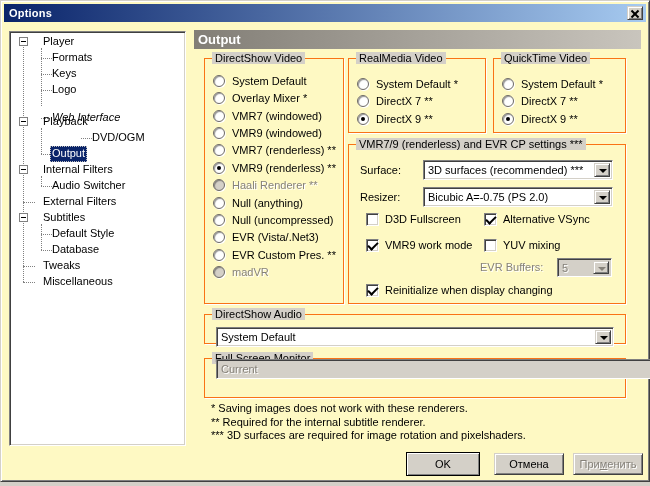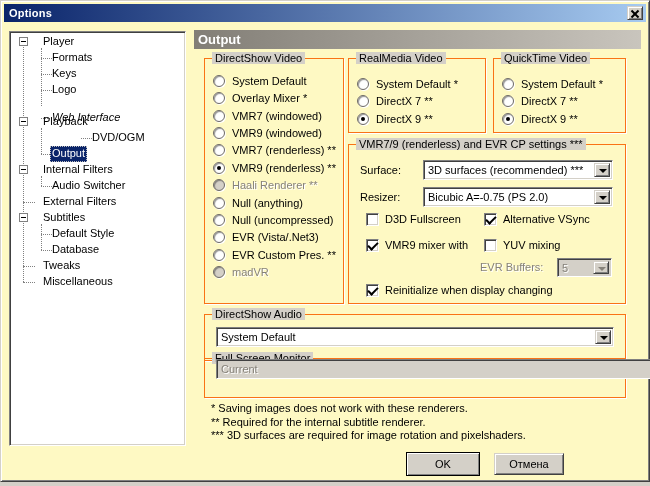--- a/index.html
+++ b/index.html
@@ -290,42 +290,42 @@
       <div class="cb-row" style="left:17px;top:66px;">
         <span class="checkbox"></span>
         <span class="cb-label">D3D Fullscreen</span>
       </div>
       <div class="cb-row" style="left:135px;top:66px;">
         <span class="checkbox on"></span>
         <span class="cb-label">Alternative VSync</span>
       </div>
       <div class="cb-row" style="left:17px;top:92px;">
         <span class="checkbox on"></span>
-        <span class="cb-label">VMR9 mixer with</span>
+        <span class="cb-label">VMR9 work mode</span>
       </div>
       <div class="cb-row" style="left:135px;top:92px;">
         <span class="checkbox"></span>
         <span class="cb-label">YUV mixing</span>
       </div>
 
       <span class="dim-label" style="position:absolute;left:131px;top:113px;line-height:19px;">EVR Buffers:</span>
       <div class="combo disabled" style="left:208px;top:113px;width:55px;height:19px;">
         <span class="val">5</span>
         <span class="arrow-btn">
             <i></i>
           </span>
       </div>
 
       <div class="cb-row" style="left:17px;top:137px;">
         <span class="checkbox on"></span>
         <span class="cb-label">Reinitialize when display changing</span>
       </div>
     </div>
 
-    <div class="groupbox" style="left:203px;top:313px;width:422px;height:47px;">
+    <div class="groupbox" style="left:203px;top:313px;width:422px;height:30px;">
       <span class="gtitle">DirectShow Audio</span>
       <div class="combo" style="left:11px;top:12px;width:398px;height:20px;">
         <span class="val">System Default</span>
         <span class="arrow-btn">
             <i></i>
           </span>
       </div>
     </div>
 
     <div class="groupbox" style="left:203px;top:357px;width:422px;height:40px;">
@@ -339,15 +339,16 @@
     </div>
 
     <div class="footnotes">
       <div>* Saving images does not work with these renderers.</div>
       <div>** Required for the internal subtitle renderer.</div>
       <div>*** 3D surfaces are required for image rotation and pixelshaders.</div>
     </div>
 
     <div class="btn default" style="left:405px;top:451px;width:74px;">OK</div>
     <div class="btn" style="left:493px;top:452px;width:70px;">Отмена</div>
+    <div class="btn disabled" style="left:572px;top:452px;width:70px;">При<u>м</u>енить</div>
 
   </div>
 </div>
 
 </body></html>

